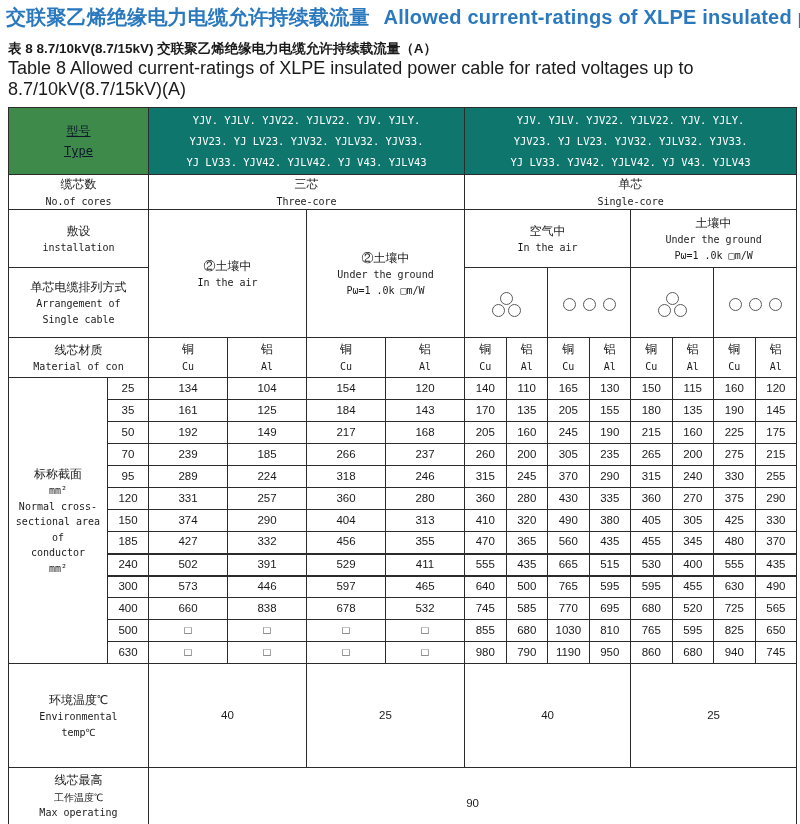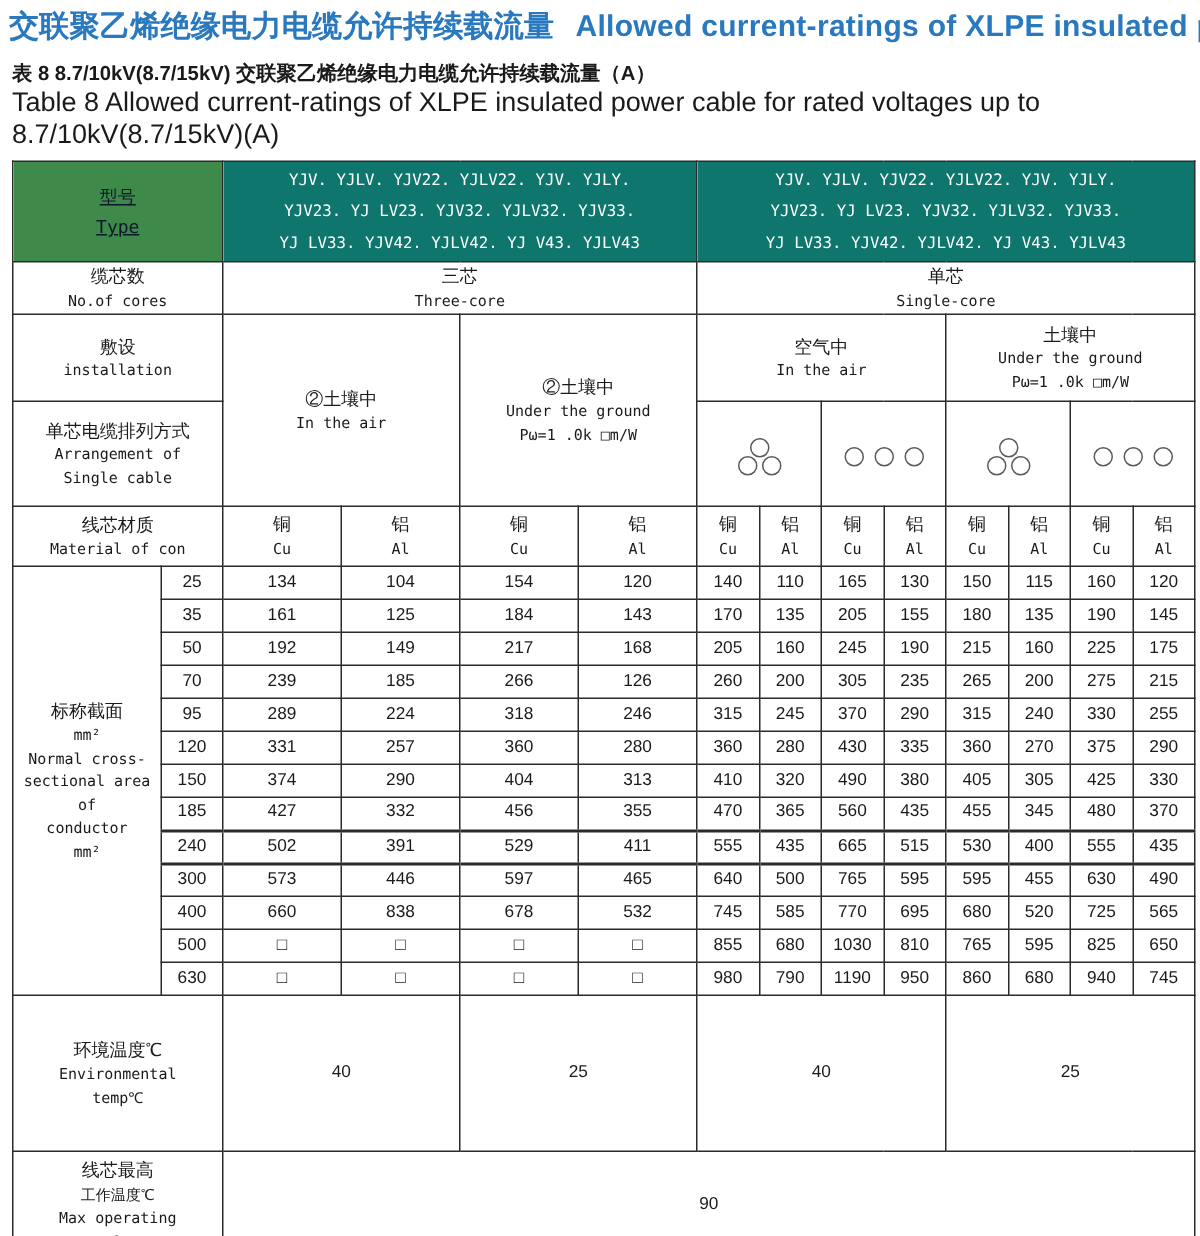--- a/index.html
+++ b/index.html
@@ -223,21 +223,21 @@
         <td class="num">215</td>
         <td class="num">160</td>
         <td class="num">225</td>
         <td class="num">175</td>
       </tr>
       <tr>
         <td class="size">70</td>
         <td class="num">239</td>
         <td class="num">185</td>
         <td class="num">266</td>
-        <td class="num">126</td>
+        <td class="num">237</td>
         <td class="num">260</td>
         <td class="num">200</td>
         <td class="num">305</td>
         <td class="num">235</td>
         <td class="num">265</td>
         <td class="num">200</td>
         <td class="num">275</td>
         <td class="num">215</td>
       </tr>
       <tr>

